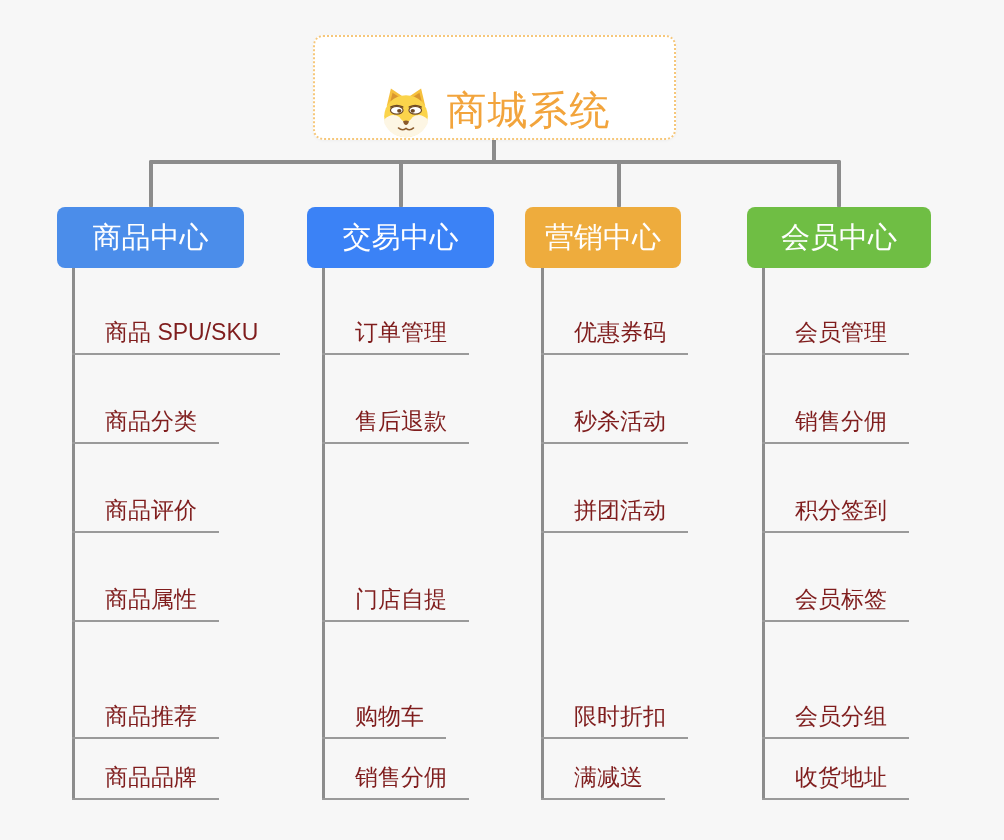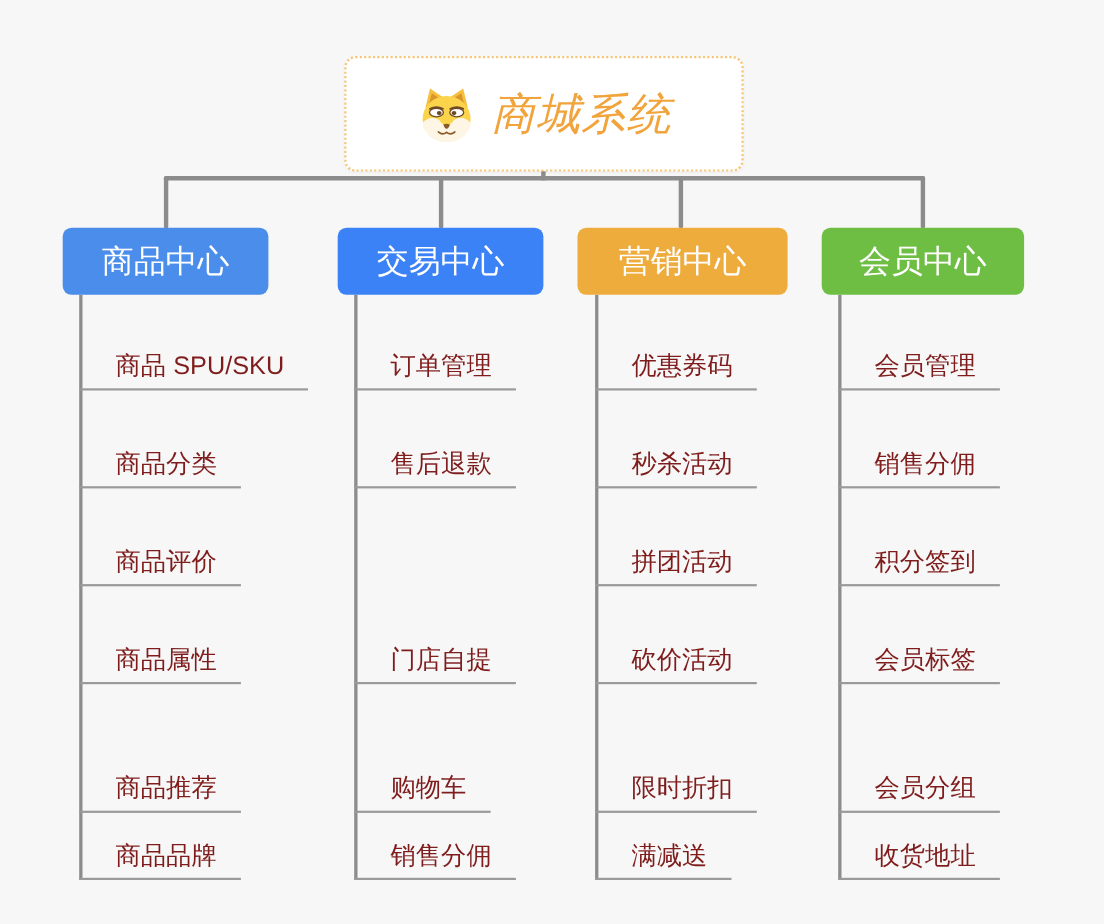--- a/index.html
+++ b/index.html
@@ -26,32 +26,31 @@
 
   .trunk { position: absolute; top: 268px; width: 3px; height: 532px; background: #8c8c8c; }
   .trunk-0 { left: 72px; }
   .trunk-1 { left: 322px; }
   .trunk-2 { left: 541px; }
   .trunk-3 { left: 762px; }
 
   
   .root-node {
     position: absolute;
-    left: 313px; top: 51px;
+    left: 313px; top: 35px;
     width: 363px; height: 105px;
     background: #ffffff;
     border: 2px dotted #f6c77a;
     border-radius: 10px;
     display: flex;
-    align-items: center;
+    align-items: flex-end;
     justify-content: center;
     gap: 14px;
     box-shadow: 0 1px 3px rgba(0,0,0,0.04);
     cursor: pointer;
-    font-style: italic;
   }
   .root-title {
     font-size: 40px;
     color: #f2a43c;
     letter-spacing: 1px;
     white-space: nowrap;
   }
   .dog-icon { width: 54px; height: 52px; display: block; }
 
   
@@ -63,21 +62,21 @@
     color: #ffffff;
     font-size: 29px;
     display: flex;
     align-items: center;
     justify-content: center;
     white-space: nowrap;
     cursor: pointer;
   }
   .box-0 { left: 57px;  width: 187px; }
   .box-1 { left: 307px; width: 187px; }
-  .box-2 { left: 525px; width: 191px; }
+  .box-2 { left: 525px; width: 156px; }
   .box-3 { left: 747px; width: 184px; }
 
   
   .leaf {
     position: absolute;
     display: inline-block;
     font-size: 23px;
     color: #7f1d1d;
     line-height: 30px;
     padding: 0 22px 6px 33px;
@@ -151,21 +150,20 @@
 
   <div class="leaf lx-1 ly-0">订单管理</div>
   <div class="leaf lx-1 ly-1">售后退款</div>
   <div class="leaf lx-1 ly-3">门店自提</div>
   <div class="leaf lx-1 ly-4">购物车</div>
   <div class="leaf lx-1 ly-5">销售分佣</div>
 
   <div class="leaf lx-2 ly-0">优惠券码</div>
   <div class="leaf lx-2 ly-1">秒杀活动</div>
   <div class="leaf lx-2 ly-2">拼团活动</div>
-  <div class="leaf lx-2 ly-3">砍价活动</div>
   <div class="leaf lx-2 ly-4">限时折扣</div>
   <div class="leaf lx-2 ly-5">满减送</div>
 
   <div class="leaf lx-3 ly-0">会员管理</div>
   <div class="leaf lx-3 ly-1">销售分佣</div>
   <div class="leaf lx-3 ly-2">积分签到</div>
   <div class="leaf lx-3 ly-3">会员标签</div>
   <div class="leaf lx-3 ly-4">会员分组</div>
   <div class="leaf lx-3 ly-5">收货地址</div>
 

